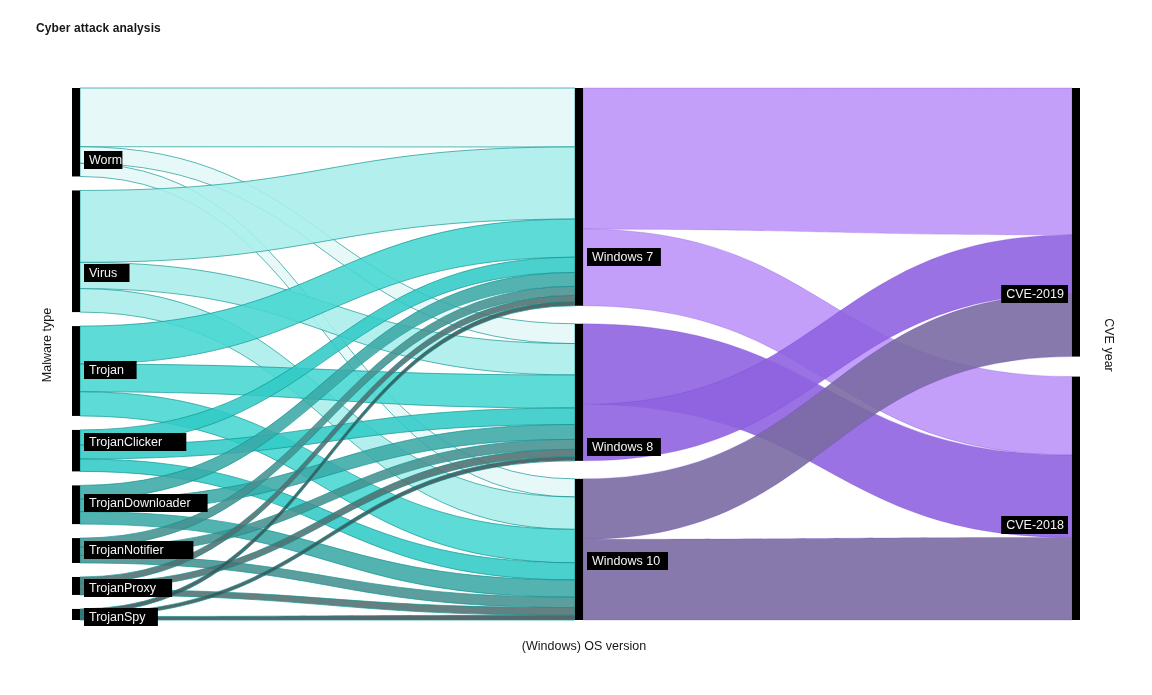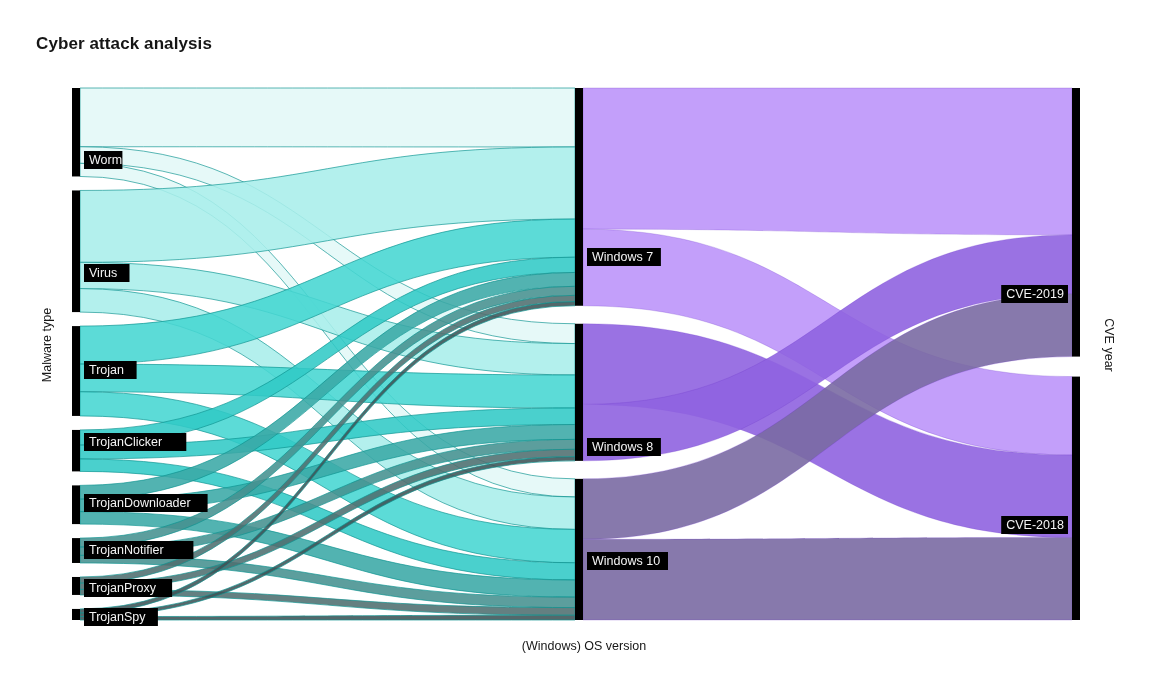--- a/index.html
+++ b/index.html
@@ -16,22 +16,22 @@
   }
   #chart-root {
     position: absolute;
     inset: 0;
     width: 1152px;
     height: 695px;
   }
   .chart-title {
     position: absolute;
     left: 36px;
-    top: 34px;
-    font-size: 17px;
+    top: 21px;
+    font-size: 12px;
     font-weight: bold;
     color: #161616;
     letter-spacing: .1px;
   }
   svg.sankey {
     position: absolute;
     left: 0;
     top: 0;
     width: 1152px;
     height: 695px;

